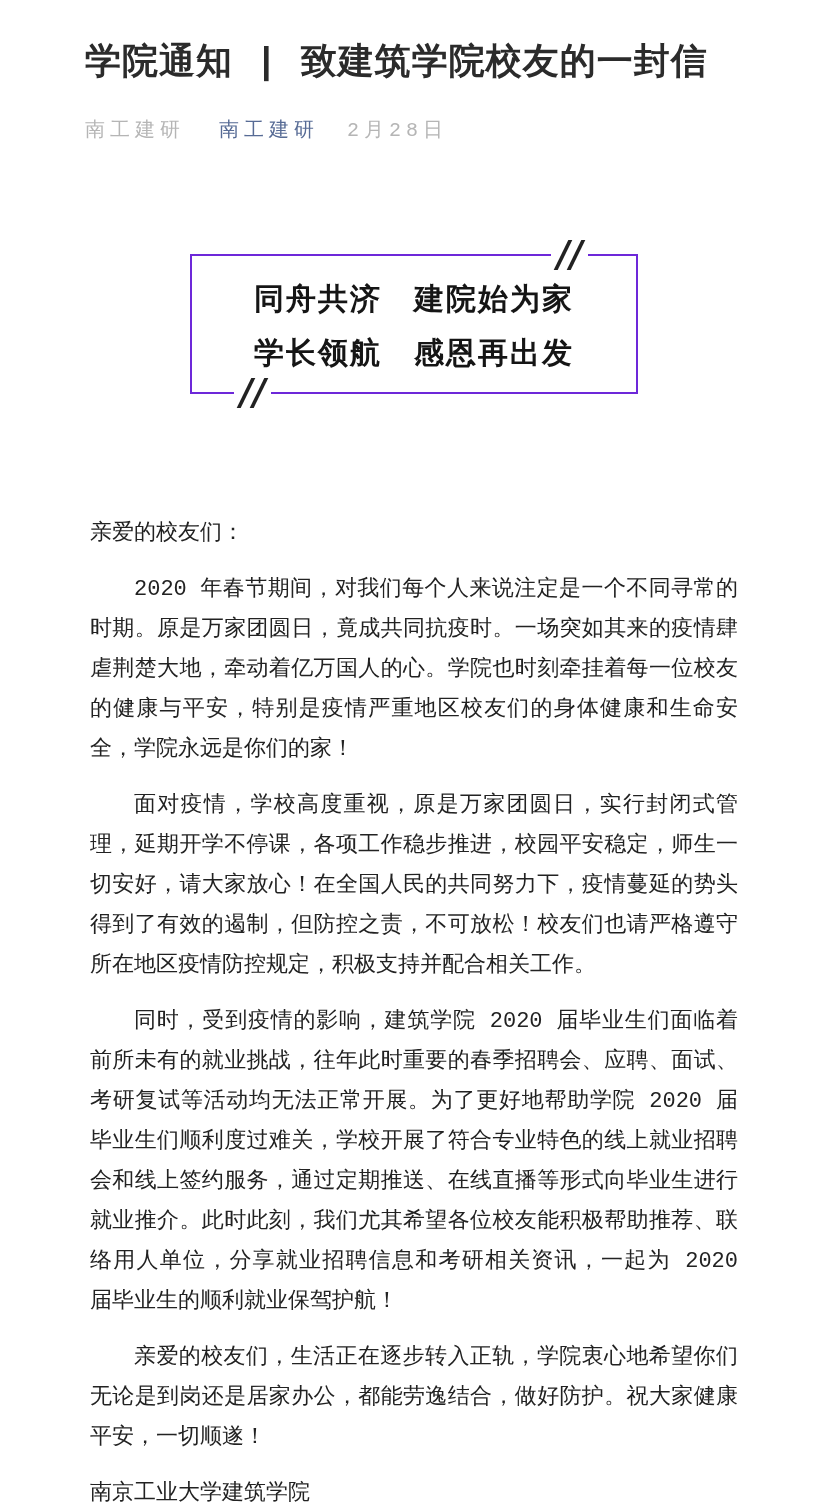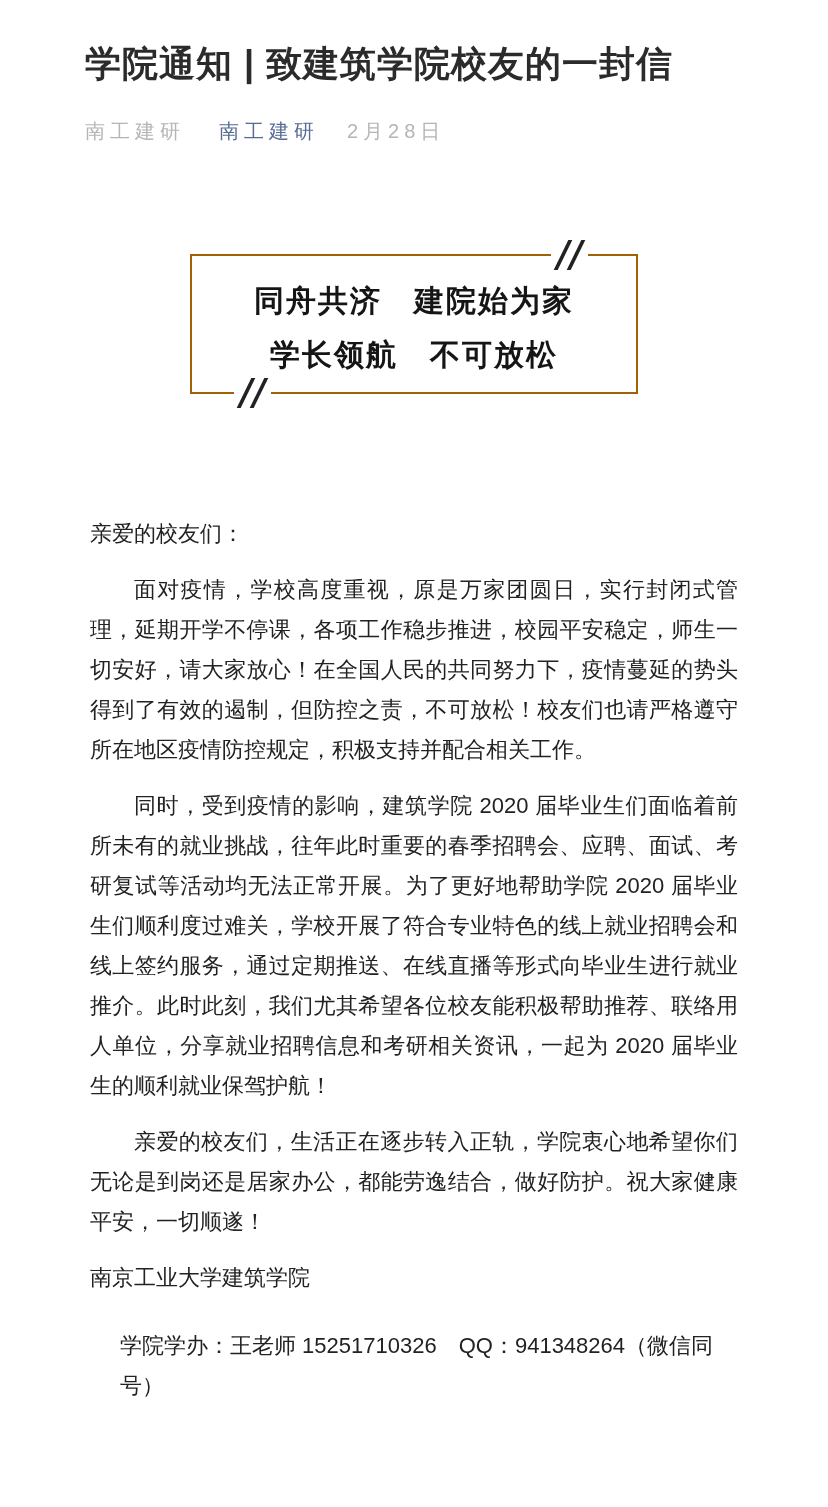--- a/index.html
+++ b/index.html
@@ -5,20 +5,21 @@
   * { box-sizing: border-box; }
   html, body { margin: 0; padding: 0; background: #ffffff; }
   body { font-family: "Liberation Sans", sans-serif; }
   .page {
     position: relative;
     width: 724px;
     height: 1507px;
     margin: 0 auto;
     background: #ffffff;
     overflow: hidden;
+    font-family: Liberation Mono, monospace;
   }
 
   
   .title {
     margin: 38px 30px 0 33px;
     font-size: 36px;
     line-height: 52px;
     font-weight: 700;
     color: #2b2b2b;
     letter-spacing: 1px;
@@ -35,21 +36,21 @@
   .byline .author { color: #b5b5b5; margin-right: 34px; }
   .byline .account { color: #576b95; margin-right: 28px; text-decoration: none; cursor: pointer; }
   .byline .date { color: #b5b5b5; }
 
   
   .slogan-box {
     position: relative;
     width: 448px;
     height: 140px;
     margin: 106px auto 0 auto;
-    border: 2px solid #a16207;
+    border: 2px solid #6d28d9;
     text-align: center;
     padding-top: 24px;
   }
   .slogan-line {
     margin: 0;
     font-size: 30px;
     line-height: 42px;
     font-weight: 700;
     color: #151515;
     letter-spacing: 2px;
@@ -102,29 +103,30 @@
   <div class="byline">
     <span class="author">南工建研</span><a class="account">南工建研</a><span class="date">2月28日</span>
   </div>
 
   <div class="slogan-box">
     <div class="slash-mark slash-top">
       <i class="slash-bar"></i>
       <i class="slash-bar"></i>
     </div>
     <p class="slogan-line first">同舟共济　建院始为家</p>
-    <p class="slogan-line">学长领航　不可放松</p>
+    <p class="slogan-line">学长领航　感恩再出发</p>
     <div class="slash-mark slash-bottom">
       <i class="slash-bar"></i>
       <i class="slash-bar"></i>
     </div>
   </div>
 
   <div class="letter">
     <p class="salutation">亲爱的校友们：</p>
+    <p class="para">2020 年春节期间，对我们每个人来说注定是一个不同寻常的时期。原是万家团圆日，竟成共同抗疫时。一场突如其来的疫情肆虐荆楚大地，牵动着亿万国人的心。学院也时刻牵挂着每一位校友的健康与平安，特别是疫情严重地区校友们的身体健康和生命安全，学院永远是你们的家！</p>
     <p class="para">面对疫情，学校高度重视，原是万家团圆日，实行封闭式管理，延期开学不停课，各项工作稳步推进，校园平安稳定，师生一切安好，请大家放心！在全国人民的共同努力下，疫情蔓延的势头得到了有效的遏制，但防控之责，不可放松！校友们也请严格遵守所在地区疫情防控规定，积极支持并配合相关工作。</p>
     <p class="para">同时，受到疫情的影响，建筑学院 2020 届毕业生们面临着前所未有的就业挑战，往年此时重要的春季招聘会、应聘、面试、考研复试等活动均无法正常开展。为了更好地帮助学院 2020 届毕业生们顺利度过难关，学校开展了符合专业特色的线上就业招聘会和线上签约服务，通过定期推送、在线直播等形式向毕业生进行就业推介。此时此刻，我们尤其希望各位校友能积极帮助推荐、联络用人单位，分享就业招聘信息和考研相关资讯，一起为 2020 届毕业生的顺利就业保驾护航！</p>
     <p class="para">亲爱的校友们，生活正在逐步转入正轨，学院衷心地希望你们无论是到岗还是居家办公，都能劳逸结合，做好防护。祝大家健康平安，一切顺遂！</p>
     <p class="sign">南京工业大学建筑学院</p>
 
     <div class="contact">
       <p class="contact-line-1">学院学办：王老师 15251710326　QQ：941348264（微信同号）</p>
 
     </div>
   </div>

